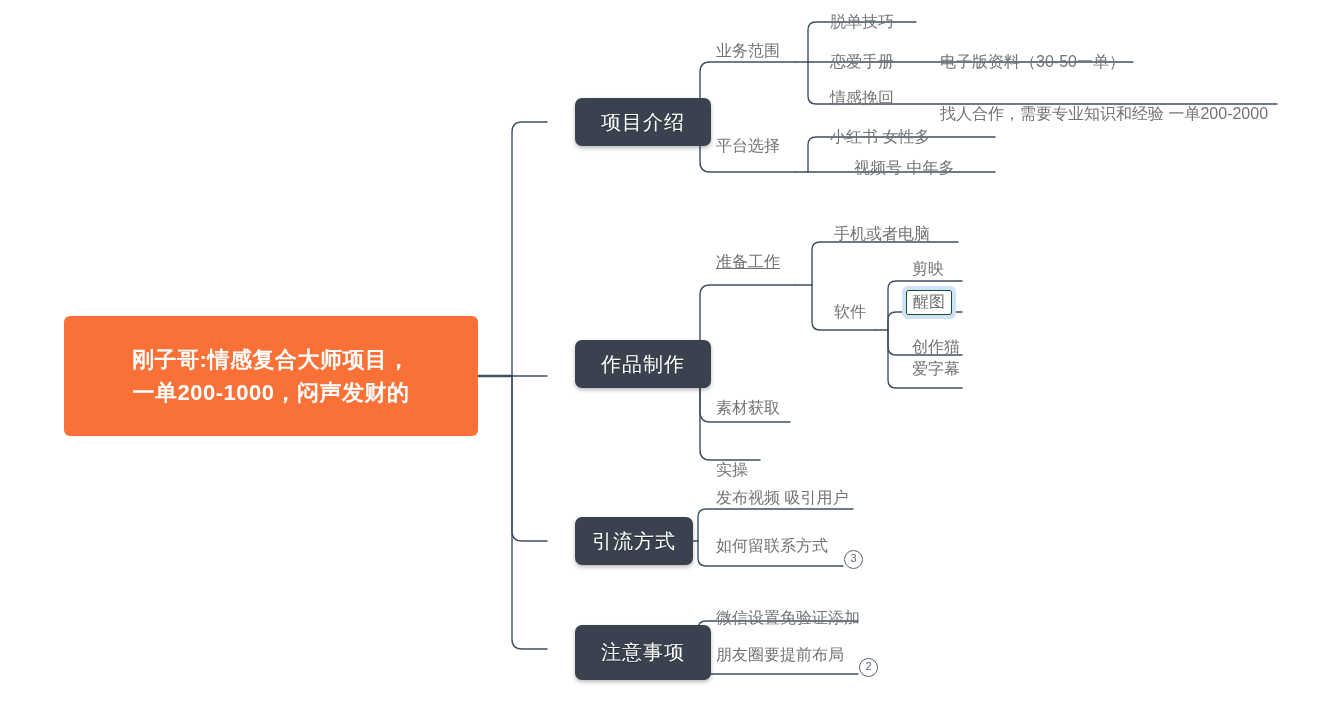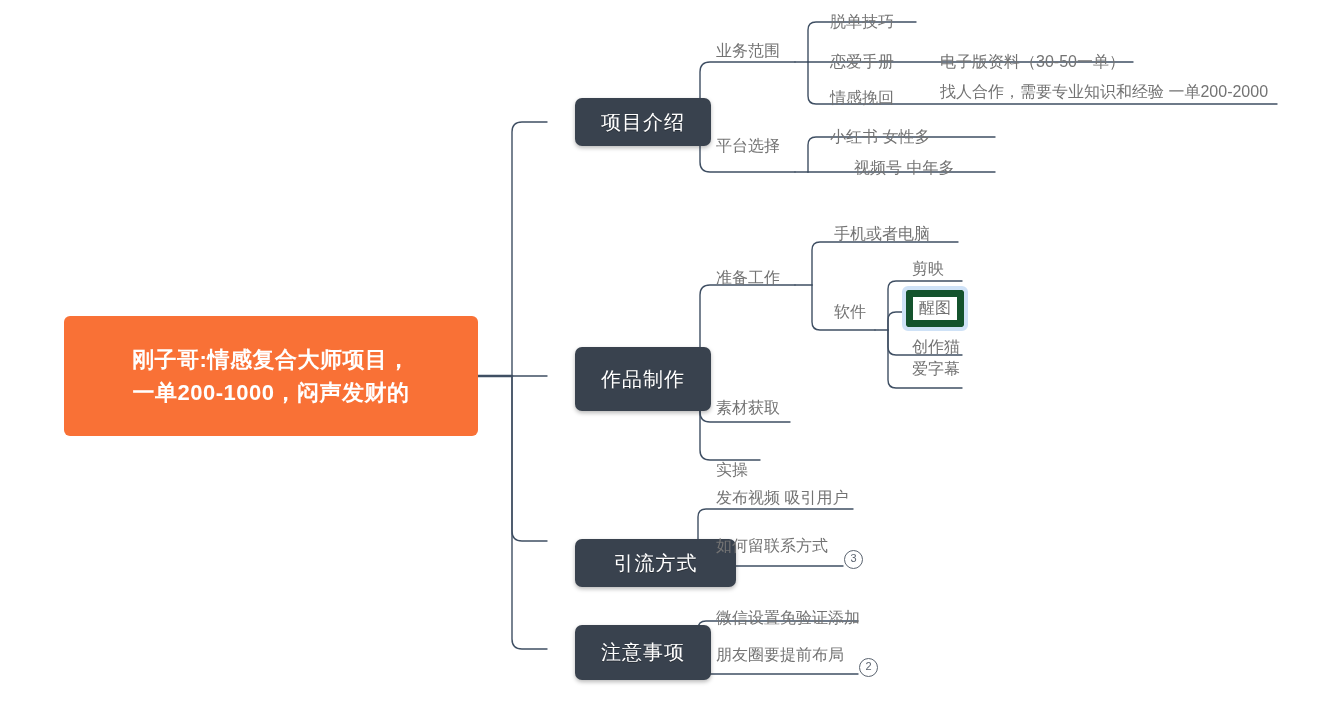--- a/index.html
+++ b/index.html
@@ -51,21 +51,21 @@
     position:absolute;
     box-sizing:border-box;
     color:#737373;
     font-size:16px;
     line-height:20px;
     white-space:nowrap;
     padding:0 4px 2px 4px;
     text-align:center;
   }
   .tnode.sel{
-    border:7px solid #14532d;
+    border:1px solid #14532d;
     background:#ffffff;
     outline:4px solid #cfe2f7;
     border-radius:2px;
     padding:1px 6px 2px 6px;
     z-index:5;
   }
 
   
   .badge{
     position:absolute;
@@ -135,45 +135,45 @@
 
   <div class="root" style="left:64px;top:316px;width:414px;height:120px;">
     <div>
       <span>刚子哥:情感复合大师项目，</span>
       <span>一单200-1000，闷声发财的</span>
     </div>
   </div>
 
   <div class="branch" style="left:547px;top:98px;width:136px;height:48px;">项目介绍</div>
 
-  <div class="branch" style="left:547px;top:347px;width:136px;height:64px;">作品制作</div>
-
-  <div class="branch" style="left:547px;top:539px;width:161px;height:48px;">引流方式</div>
+  <div class="branch" style="left:547px;top:340px;width:136px;height:48px;">作品制作</div>
+
+  <div class="branch" style="left:547px;top:517px;width:118px;height:48px;">引流方式</div>
 
   <div class="branch" style="left:547px;top:625px;width:136px;height:55px;">注意事项</div>
 
   <div class="tnode" style="left:712px;top:41px;">业务范围</div>
 
   <div class="tnode" style="left:712px;top:136px;">平台选择</div>
 
   <div class="tnode" style="left:826px;top:12px;">脱单技巧</div>
 
   <div class="tnode" style="left:826px;top:52px;">恋爱手册</div>
 
   <div class="tnode" style="left:936px;top:52px;">电子版资料（30-50一单）</div>
 
   <div class="tnode" style="left:826px;top:88px;">情感挽回</div>
 
-  <div class="tnode" style="left:936px;top:82px;">找人合作，需要专业知识和经验  一单200-2000</div>
+  <div class="tnode" style="left:936px;top:104px;">找人合作，需要专业知识和经验  一单200-2000</div>
 
   <div class="tnode" style="left:826px;top:127px;">小红书          女性多</div>
 
   <div class="tnode" style="left:826px;top:158px;margin-left:24px;">视频号          中年多</div>
 
-  <div class="tnode" style="left:712px;top:268px;">准备工作</div>
+  <div class="tnode" style="left:712px;top:252px;text-decoration:underline;">准备工作</div>
 
   <div class="tnode" style="left:712px;top:398px;">素材获取</div>
 
   <div class="tnode" style="left:712px;top:436px;margin-top:24px;">实操</div>
 
   <div class="tnode" style="left:830px;top:224px;">手机或者电脑</div>
 
   <div class="tnode" style="left:830px;top:302px;">软件</div>
 
   <div class="tnode" style="left:908px;top:259px;">剪映</div>

